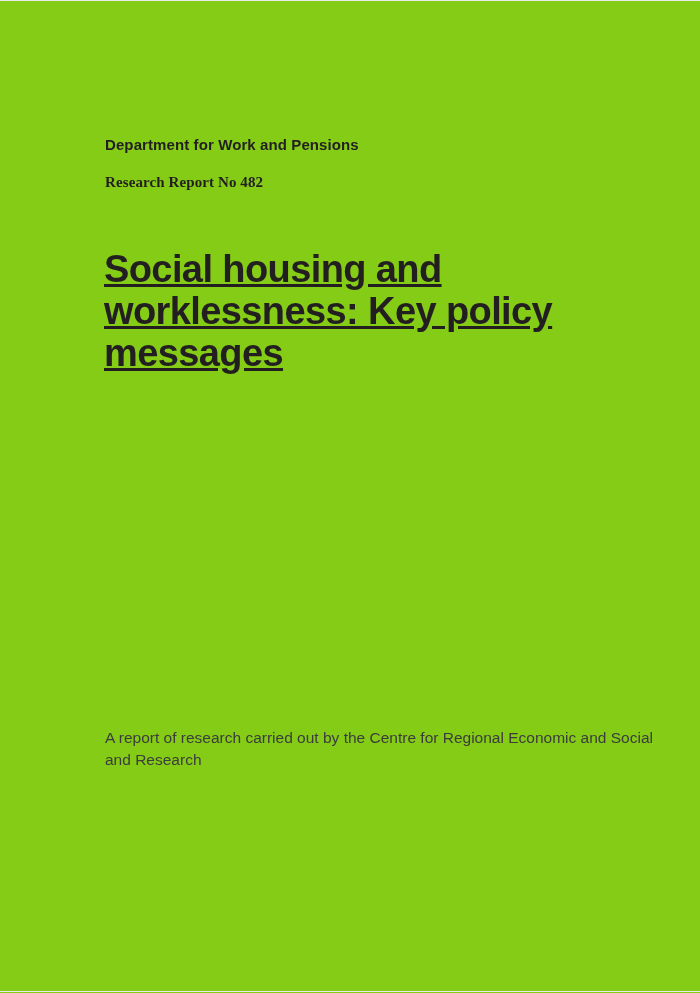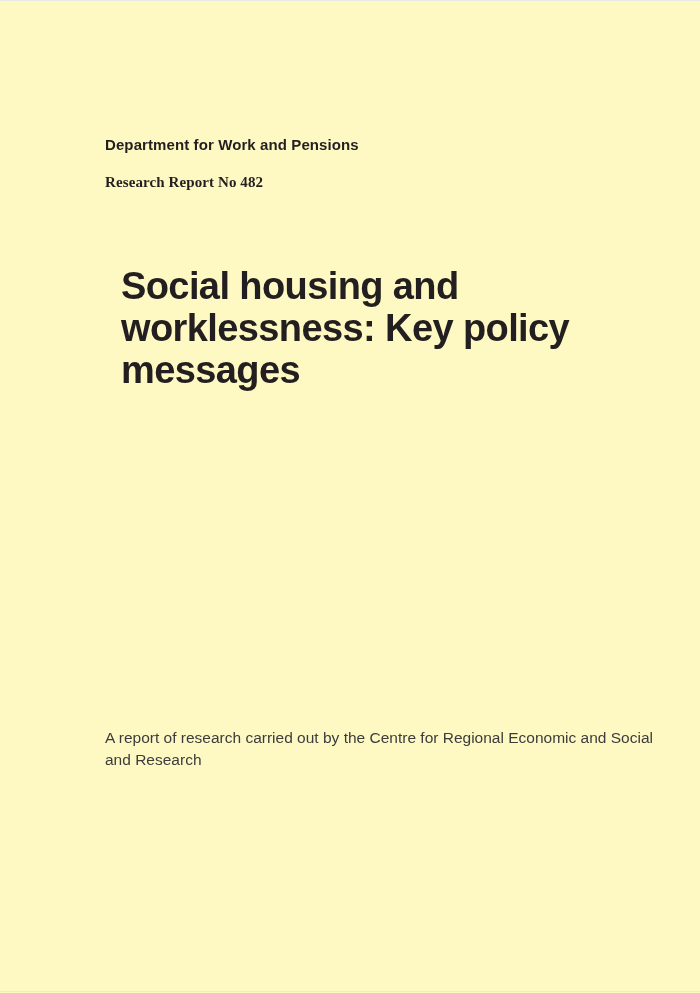--- a/index.html
+++ b/index.html
@@ -4,21 +4,21 @@
 <style>
   html, body {
     margin: 0;
     padding: 0;
     background: #ffffff;
   }
   .page {
     position: relative;
     width: 700px;
     height: 993px;
-    background: #fef9c3;
+    background: #84cc16;
     font-family: "Liberation Sans", sans-serif;
     overflow: hidden;
     box-sizing: border-box;
   }
   .page-edge {
     position: absolute;
     left: 0;
     width: 700px;
     height: 1px;
     background: #e9e9e9;
@@ -78,21 +78,21 @@
 </head>
 <body>
 
 <div class="page">
   <div class="page-edge top"></div>
 
   <div class="dept">Department for Work and Pensions</div>
 
   <div class="report-no">Research Report No 482</div>
 
-  <h1 class="title" style="margin:17px;">
+  <h1 class="title" style="margin:0;text-decoration:underline;">
     <span class="line">Social housing and</span>
     <span class="line">worklessness: Key policy</span>
     <span class="line">messages</span>
   </h1>
 
 
   <div class="note">
     <span class="line">A report of research carried out by the Centre for Regional Economic and Social</span>
     <span class="line">and Research</span>
   </div>

